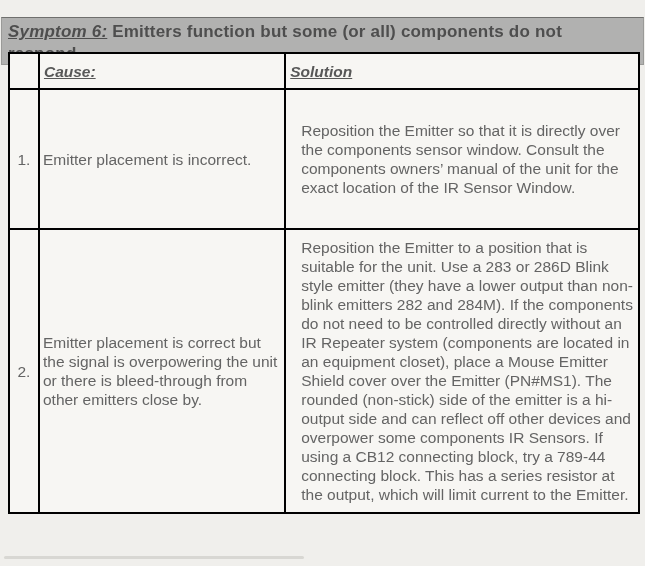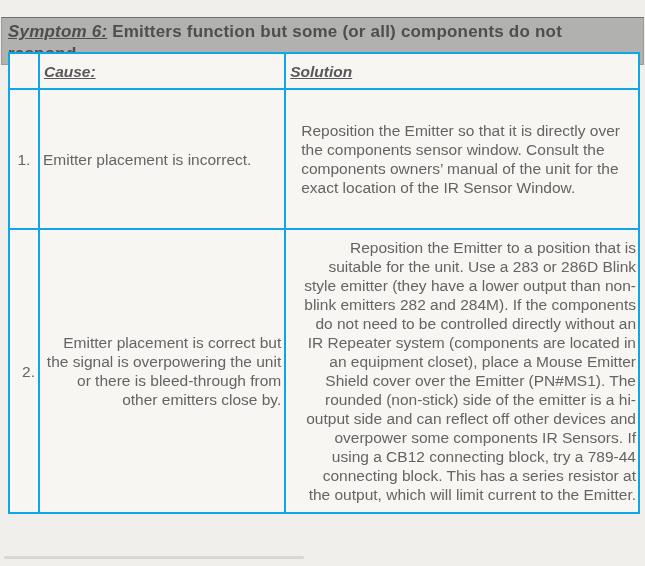--- a/index.html
+++ b/index.html
@@ -35,21 +35,21 @@
   }
   
   table.tbl {
     position: absolute;
     left: 8px; top: 52px;
     width: 632px;
     border-collapse: collapse;
     background: #f7f6f3;
   }
   table.tbl, table.tbl td {
-    border: 2px solid #0ea5e9;
+    border: 2px solid #000000;
   }
   table.tbl td {
     color: #646464;
     font-size: 15.5px;
     line-height: 19px;
     vertical-align: middle;
     padding: 2px 3px;
   }
   td.col-num  { width: 30px;  text-align: center; }
   td.col-cause{ width: 247px; }
@@ -57,21 +57,21 @@
   tr.hdr td {
     height: 36px;
     font-weight: bold;
     font-style: italic;
     text-decoration: underline;
     color: #585858;
     vertical-align: middle;
     padding-left: 4px;
   }
   tr.r1 td { height: 140px; }
-  tr.r2 td { height: 284px; text-align: right; }
+  tr.r2 td { height: 284px; }
   tr.r1 td.col-sol, tr.r2 td.col-sol { padding-left: 15px; padding-right: 2px; }
   tr.r2 td.col-cause { }
   
   .scan-shadow {
     position: absolute;
     left: 4px; top: 556px;
     width: 300px; height: 3px;
     background: #d8d7d3;
     border-radius: 2px;
   }

